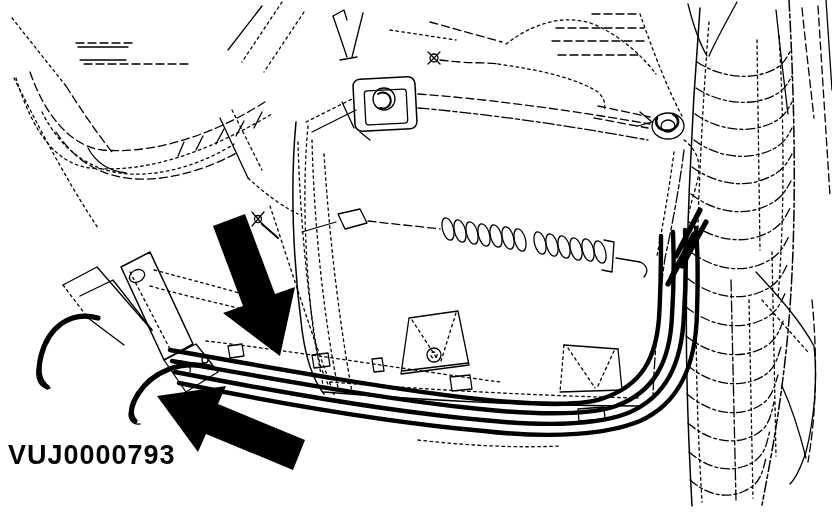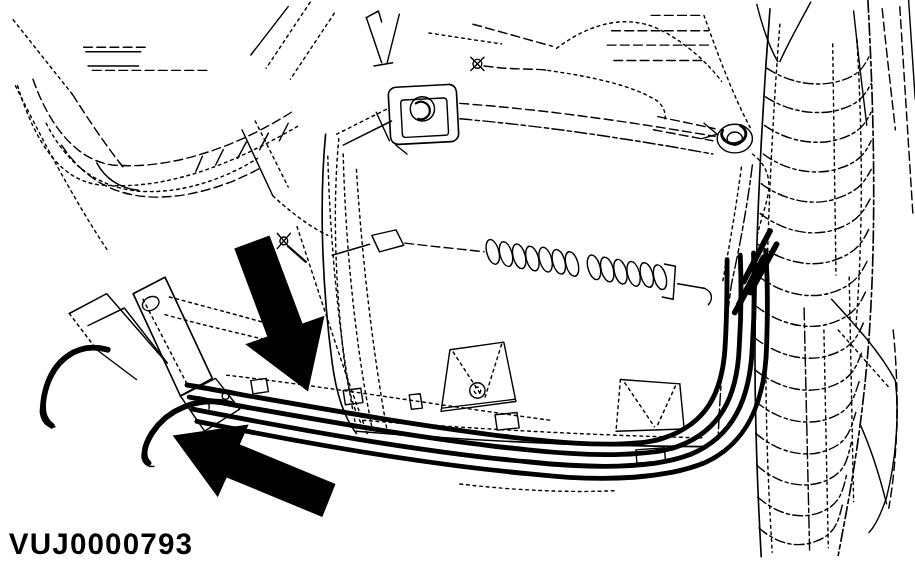--- a/index.html
+++ b/index.html
@@ -16,21 +16,21 @@
   .w2  { stroke-width:2; }
   .w25 { stroke-width:2.6; }
   .w4  { stroke-width:4.4; }
   .w5  { stroke-width:5.2; }
   .dot { stroke-dasharray:2.5 3.5; }
   .dsh { stroke-dasharray:8 4; }
   .skt { stroke-dasharray:11 3 4 3; }
   .rib { stroke-dasharray:9 3 3 3; }
   .blk { fill:var(--ink); stroke:none; }
   .caption {
-    position:absolute; left:8px; top:480px;
+    position:absolute; left:8px; top:440px;
     font-size:27px; font-weight:600; letter-spacing:1px;
     color:var(--ink); user-select:none;
   }
 </style>
 </head>
 <body>
 
 <div class="stage">
   <svg class="art" width="832" height="528" viewBox="0 0 832 528" aria-hidden="true">
 

